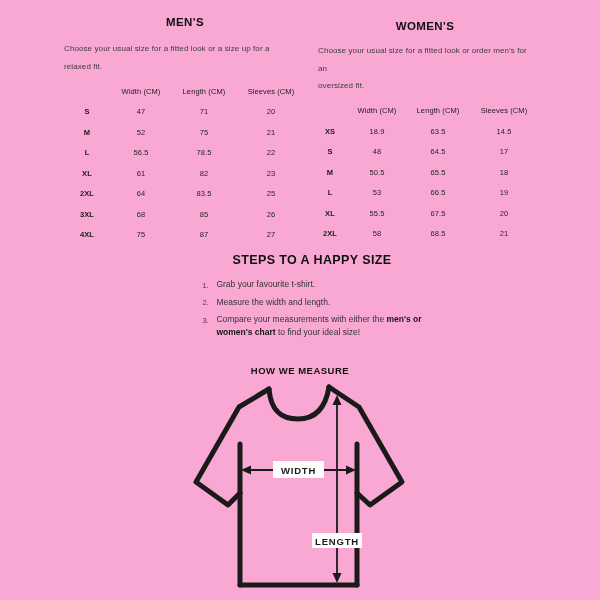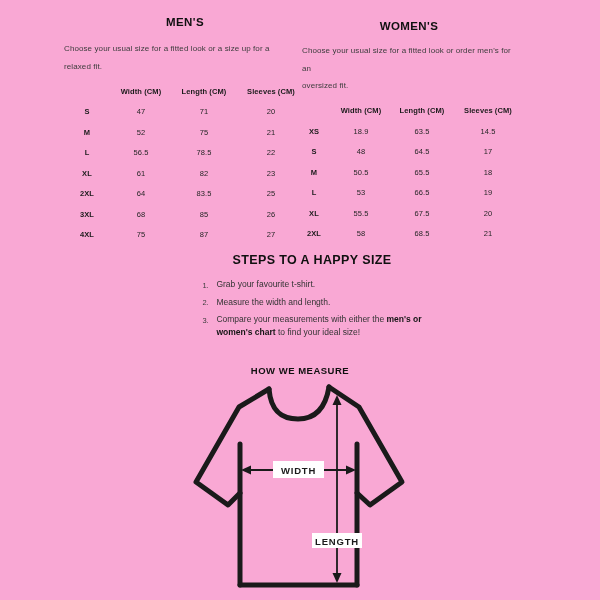--- a/index.html
+++ b/index.html
@@ -8,21 +8,21 @@
     width: 600px;
     height: 600px;
     background: #f9a8d4;
     font-family: "Liberation Sans", sans-serif;
     color: #2a2a2a;
     overflow: hidden;
   }
   
   .size-col { position: absolute; top: 16px; }
   .size-col.mens   { left: 64px;  width: 242px; }
-  .size-col.womens { left: 296px; width: 226px; }
+  .size-col.womens { left: 312px; width: 226px; }
   .section-title {
     font-size: 11.5px;
     font-weight: bold;
     color: #101010;
     text-align: center;
     letter-spacing: 0.4px;
     line-height: 12px;
   }
   .womens .section-title { transform: translateY(4px); }
   .desc {
@@ -41,21 +41,21 @@
     height: 20.5px;
   }
   .mens   .trow { grid-template-columns: 46px 62px 64px 70px; }
   .womens .trow { grid-template-columns: 36px 58px 64px 68px; }
   .cell {
     text-align: center;
     font-size: 7.5px;
     color: #262626;
     letter-spacing: 0.1px;
   }
-  .cell.hdr  { font-weight: bold; color: #1b1b1b; }
+  .cell.hdr  { font-weight: normal; color: #1b1b1b; }
   .cell.size { font-weight: bold; color: #1b1b1b; }
   
   .steps {
     position: absolute;
     left: 0; top: 253px;
     width: 600px;
     text-align: center;
     padding-left: 12px;
   }
   .steps-title {

